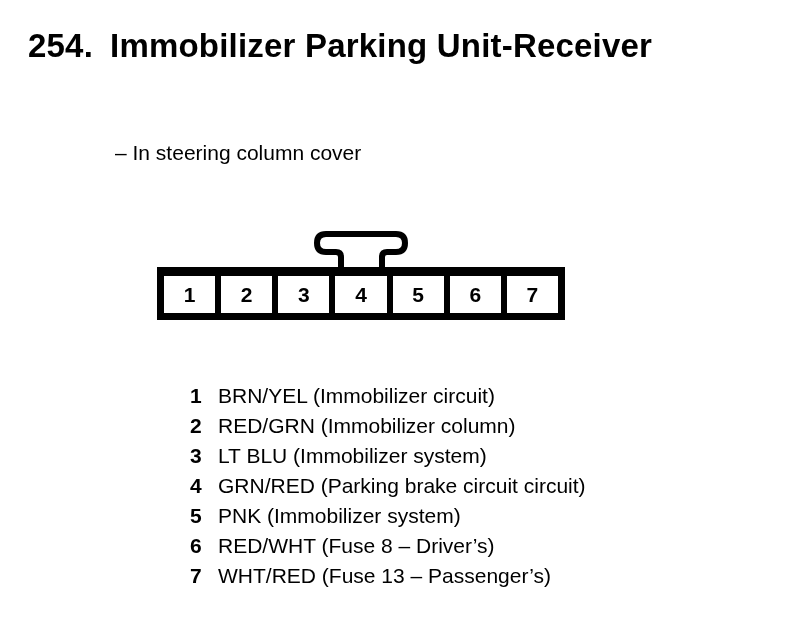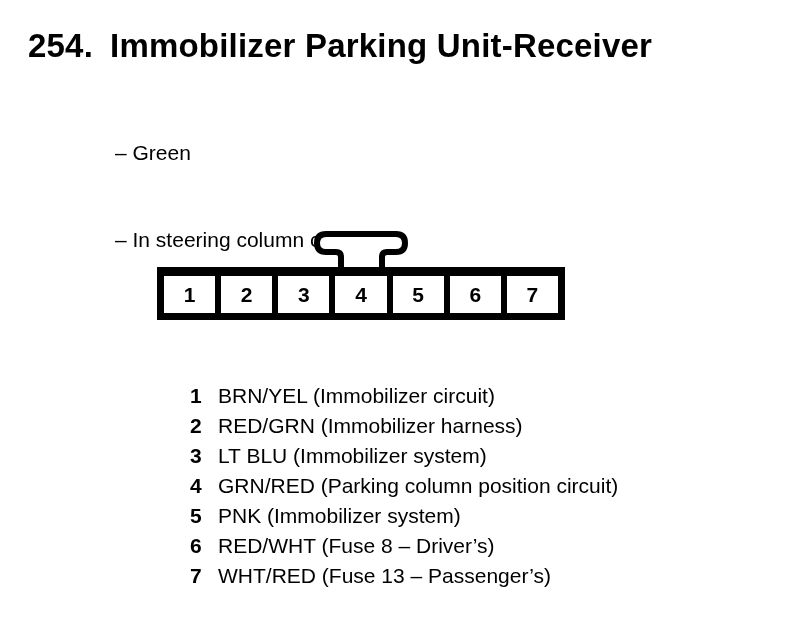--- a/index.html
+++ b/index.html
@@ -85,21 +85,20 @@
 <body>
 
 <div class="page">
 
   <div class="title-row">
     <span>254.</span>
     <span>Immobilizer Parking Unit-Receiver</span>
   </div>
 
   <div class="notes">
-    <div>– Green</div>
     <div>– In steering column cover</div>
   </div>
 
   <svg class="connector-tab" viewBox="0 0 106 46" xmlns="http://www.w3.org/2000/svg">
     <path d="M33,46 L33,31 Q33,26 28,26 L18,26 Q9,26 9,17 Q9,8 18,8 L88,8 Q97,8 97,17 Q97,26 88,26 L79,26 Q74,26 74,31 L74,46 Z" fill="#ffffff" stroke="#000000" stroke-width="6" stroke-linejoin="round"></path>
   </svg>
 
   <div class="connector-body">
     <div class="connector-cell">1</div>
     <div class="connector-cell">2</div>
@@ -110,29 +109,29 @@
     <div class="connector-cell">7</div>
   </div>
 
   <div class="pin-list">
     <div class="pin-row">
       <span class="pin-num">1</span>
       <span class="pin-desc">BRN/YEL (Immobilizer circuit)</span>
     </div>
     <div class="pin-row">
       <span class="pin-num">2</span>
-      <span class="pin-desc">RED/GRN (Immobilizer harness)</span>
+      <span class="pin-desc">RED/GRN (Immobilizer column)</span>
     </div>
     <div class="pin-row">
       <span class="pin-num">3</span>
       <span class="pin-desc">LT BLU (Immobilizer system)</span>
     </div>
     <div class="pin-row">
       <span class="pin-num">4</span>
-      <span class="pin-desc">GRN/RED (Parking column position circuit)</span>
+      <span class="pin-desc">GRN/RED (Parking brake circuit circuit)</span>
     </div>
     <div class="pin-row">
       <span class="pin-num">5</span>
       <span class="pin-desc">PNK (Immobilizer system)</span>
     </div>
     <div class="pin-row">
       <span class="pin-num">6</span>
       <span class="pin-desc">RED/WHT (Fuse 8 – Driver’s)</span>
     </div>
     <div class="pin-row">

